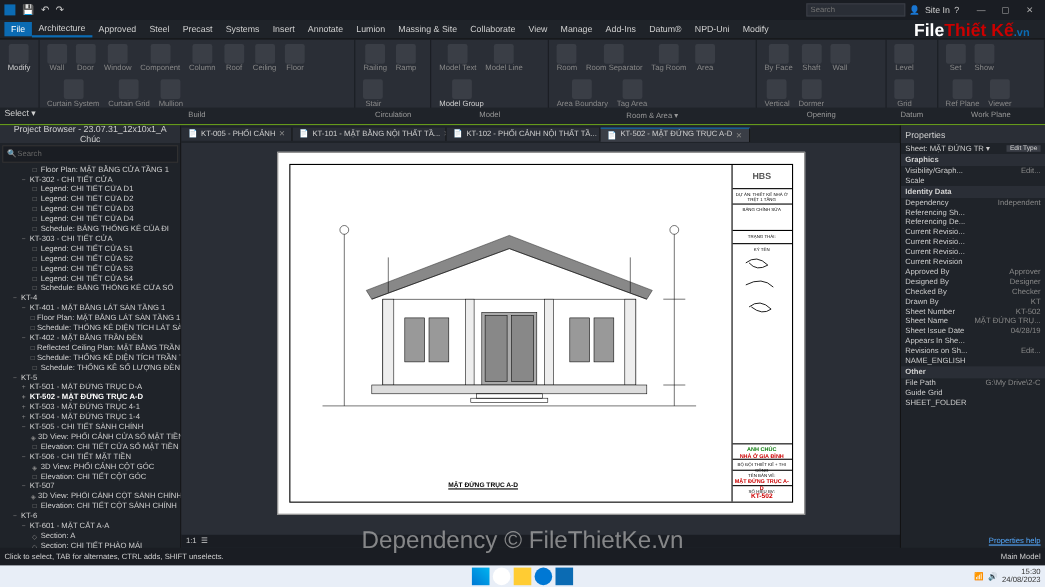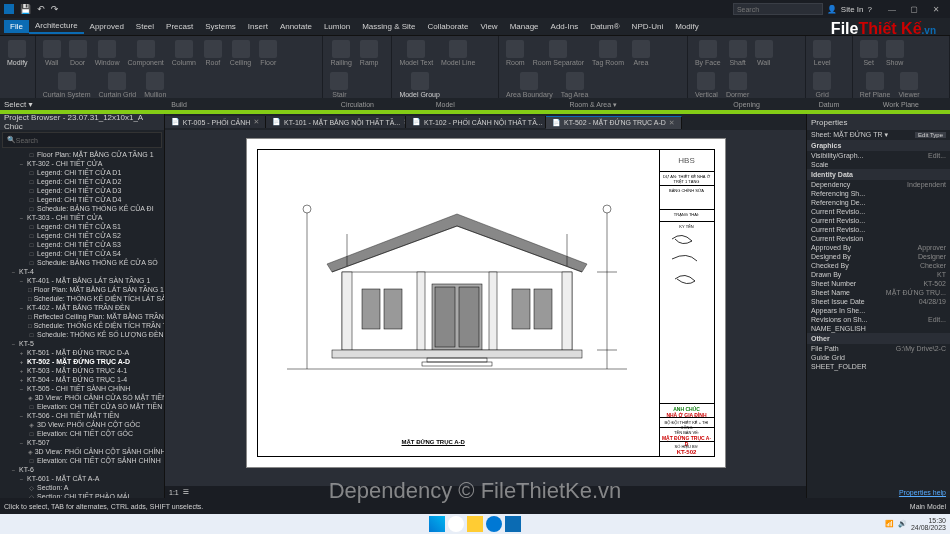--- a/index.html
+++ b/index.html
@@ -17,50 +17,50 @@
 .rtab { padding: 2px 6px; font-size: 8px; color: #d0d0d0; cursor: pointer; }
 .rtab.file { background: #0b6bb3; color: #fff; }
 .rtab.active { border-bottom: 2px solid #0b6bb3; }
 .ribbon-panel { height: 62px; background: #2a2e36; display: flex; align-items: stretch; }
 .rgrp { display: flex; flex-direction: column; align-items: center; justify-content: space-between; padding: 2px 4px; border-right: 1px solid #1a1d23; }
 .rgrp-content { display: flex; gap: 2px; align-items: center; flex-wrap: wrap; }
 .rbtn { display: flex; flex-direction: column; align-items: center; gap: 1px; padding: 2px 3px; font-size: 7px; color: #888; }
 .rbtn.active { color: #d0d0d0; }
 .rbtn .ico { width: 18px; height: 18px; background: #3a3e46; border-radius: 2px; }
 .rgrp-label { font-size: 7px; color: #999; padding: 1px 0; }
-.selectbar { height: 16px; background: #1f2329; display: flex; align-items: center; padding: 0 4px; font-size: 8px; border-bottom: 4px solid #84cc16; }
+.selectbar { height: 16px; background: #1f2329; display: flex; padding: 0 4px; font-size: 8px; border-bottom: 1px solid #84cc16; }
 .main { display: flex; height: 384px; }
 .browser { width: 165px; background: #1f2329; border-right: 1px solid #111; overflow: hidden; display: flex; flex-direction: column; }
-.panel-head { height: 16px; background: #2a2e36; display: flex; align-items: center; padding: 0 4px; font-size: 8px; }
+.panel-head { height: 16px; background: #2a2e36; display: flex; align-items: center; padding: 0 4px; font-size: 8px; text-align: center; }
 .search-field { height: 16px; background: #1a1d23; border: 1px solid #333; margin: 2px; padding: 0 4px; font-size: 7px; color: #666; display: flex; align-items: center; }
 .tree { flex: 1; overflow-y: auto; font-size: 7px; }
 .tree-item { padding: 1px 0 1px 10px; display: flex; align-items: center; gap: 2px; white-space: nowrap; overflow: hidden; text-overflow: ellipsis; }
 .tree-item.l1 { padding-left: 18px; }
 .tree-item.l2 { padding-left: 28px; }
 .tree-item.bold { font-weight: bold; color: #fff; }
 .tree-item .tico { width: 7px; height: 7px; display: inline-flex; align-items: center; justify-content: center; font-size: 6px; color: #888; }
 .canvas-area { flex: 1; background: #2a2e36; display: flex; flex-direction: column; }
 .doc-tabs { height: 16px; background: #1f2329; display: flex; align-items: center; gap: 0; }
 .dtab { padding: 2px 6px; font-size: 7px; background: #2a2e36; border-right: 1px solid #111; display: flex; align-items: center; gap: 3px; max-width: 140px; white-space: nowrap; overflow: hidden; }
 .dtab.active { background: #3a3e46; border-top: 1px solid #0b6bb3; }
 .dtab .x { font-size: 7px; color: #888; }
 .canvas { flex: 1; background: #2a2e36; position: relative; padding: 8px 40px; }
 .sheet { width: 480px; height: 330px; background: #fff; border: 1px solid #888; position: relative; margin: auto; }
 .drawing-border { position: absolute; left: 10px; top: 10px; right: 10px; bottom: 10px; border: 1px solid #000; }
 .titleblock { position: absolute; right: 11px; top: 11px; bottom: 11px; width: 55px; border-left: 1px solid #000; display: flex; flex-direction: column; font-size: 4px; color: #000; }
 .tb-cell { border-bottom: 1px solid #000; padding: 2px; text-align: center; flex-shrink: 0; }
-.tb-logo { height: 22px; display: flex; align-items: center; justify-content: center; font-size: 8px; font-weight: normal; color: #555; }
+.tb-logo { height: 22px; display: flex; align-items: center; justify-content: center; font-size: 8px; font-weight: bold; color: #555; }
 .tb-green { color: #0a7a0a; font-weight: bold; font-size: 5px; }
 .tb-red { color: #c00; font-weight: bold; font-size: 5px; }
 .tb-num { font-size: 6px; font-weight: bold; color: #c00; }
 .house { position: absolute; left: 40px; top: 65px; width: 340px; height: 170px; }
 .house svg { width: 100%; height: 100%; }
 .drawing-title { position: absolute; bottom: 22px; left: 155px; font-size: 6px; font-weight: bold; color: #000; text-decoration: underline; }
 .viewbar { height: 12px; background: #1a1d23; display: flex; align-items: center; padding: 0 4px; font-size: 7px; gap: 4px; }
-.props { width: 144px; background: #1f2329; border-left: 1px solid #111; display: flex; flex-direction: column; }
+.props { width: 132px; background: #1f2329; border-left: 1px solid #111; display: flex; flex-direction: column; }
 .prop-preview { height: 34px; background: #2a2e36; display: flex; align-items: center; padding: 4px; gap: 4px; }
 .prop-icon { width: 22px; height: 22px; background: #3a3e46; }
 .prop-row { display: flex; align-items: center; padding: 1px 4px; font-size: 7px; }
 .prop-label { flex: 1; color: #ccc; }
 .prop-val { color: #888; }
 .prop-section { background: #2a2e36; padding: 2px 4px; font-size: 7px; font-weight: bold; }
 .edit-btn { background: #3a3e46; padding: 0 3px; font-size: 6px; }
 .statusbar { height: 16px; background: #1a1d23; display: flex; align-items: center; padding: 0 4px; font-size: 7px; }
 .taskbar { height: 20px; background: #e8eef7; display: flex; align-items: center; justify-content: center; gap: 4px; position: relative; }
 .task-center { display: flex; gap: 3px; }

